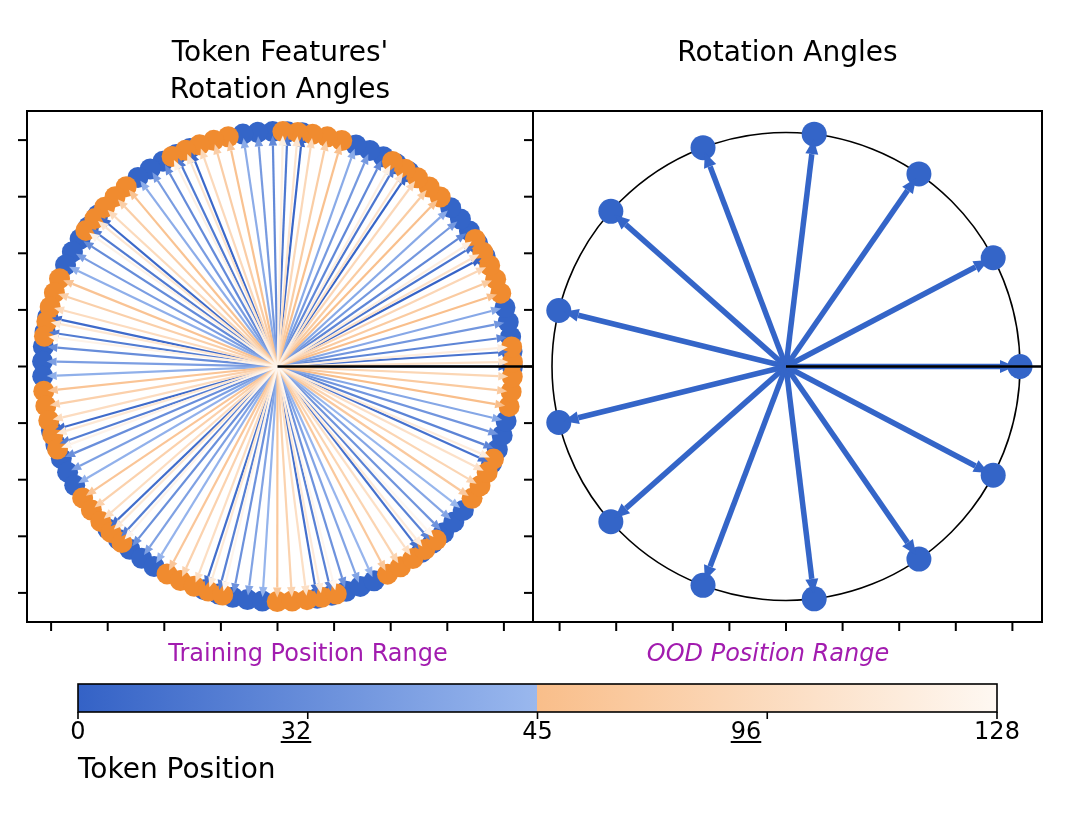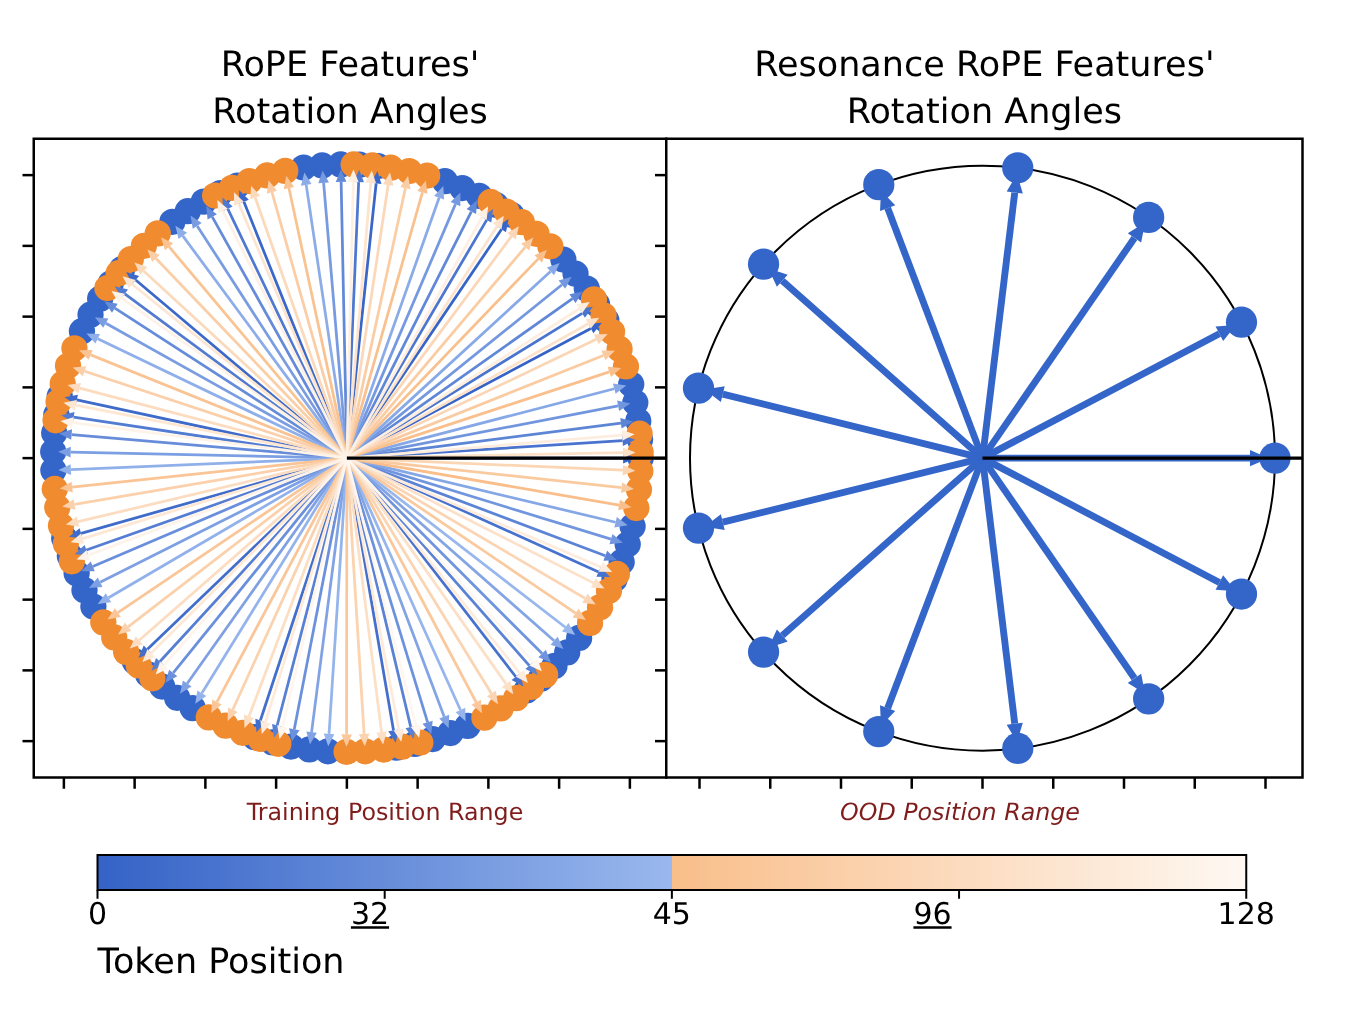--- a/index.html
+++ b/index.html
@@ -1,21 +1,21 @@
 <!DOCTYPE html>
 <html><head>
 <meta charset="utf-8">
 <style>
   html,body{margin:0;padding:0;background:#ffffff;}
   body{width:1082px;height:814px;position:relative;font-family:"DejaVu Sans",sans-serif;color:#000;overflow:hidden;}
   .fig-svg{position:absolute;left:0;top:0;}
   .panel-title{position:absolute;top:33px;text-align:center;font-size:28px;line-height:37px;color:#000;}
   .panel-title.left{left:27px;width:506px;}
   .panel-title.right{left:533px;width:509px;}
-  .range-label{position:absolute;top:639px;text-align:center;font-size:19px;color:#7f1d1d;}
+  .range-label{position:absolute;top:639px;text-align:center;font-size:24px;color:#a21caf;}
   .range-label.training{left:78px;width:460px;}
   .range-label.ood{left:538px;width:460px;font-style:italic;}
   .cb-tick-label{position:absolute;top:717px;width:80px;margin-left:-40px;text-align:center;font-size:24px;color:#000;}
   .axis-label{position:absolute;top:752px;left:78px;width:919px;text-align:left;font-size:28px;color:#000;}
 </style>
 </head>
 <body>
 
 <div>
 
@@ -508,26 +508,25 @@
         <rect x="78" y="684" width="919" height="28" fill="url(#cbg)" stroke="#000000" stroke-width="1.6"></rect>
         <line x1="78" y1="712" x2="78" y2="719" stroke="#000" stroke-width="1.6"></line>
         <line x1="307.75" y1="712" x2="307.75" y2="719" stroke="#000" stroke-width="1.6"></line>
         <line x1="537.5" y1="712" x2="537.5" y2="719" stroke="#000" stroke-width="1.6"></line>
         <line x1="767.25" y1="712" x2="767.25" y2="719" stroke="#000" stroke-width="1.6"></line>
         <line x1="997" y1="712" x2="997" y2="719" stroke="#000" stroke-width="1.6"></line>
       </g>
     </svg>
 
   <div class="panel-title left">
-    <div>RoPE Features'</div>
+    <div>Token Features'</div>
     <div>Rotation Angles</div>
   </div>
 
   <div class="panel-title right">
-    <div>Resonance RoPE Features'</div>
     <div>Rotation Angles</div>
   </div>
 
   <div class="range-label training">Training Position Range</div>
 
   <div class="range-label ood">OOD Position Range</div>
 
   <div id="cbTicks">
       <div class="cb-tick-label" style="left: 78px;">0</div>
       <div class="cb-tick-label" style="left: 296px; text-decoration: underline;">32</div>

